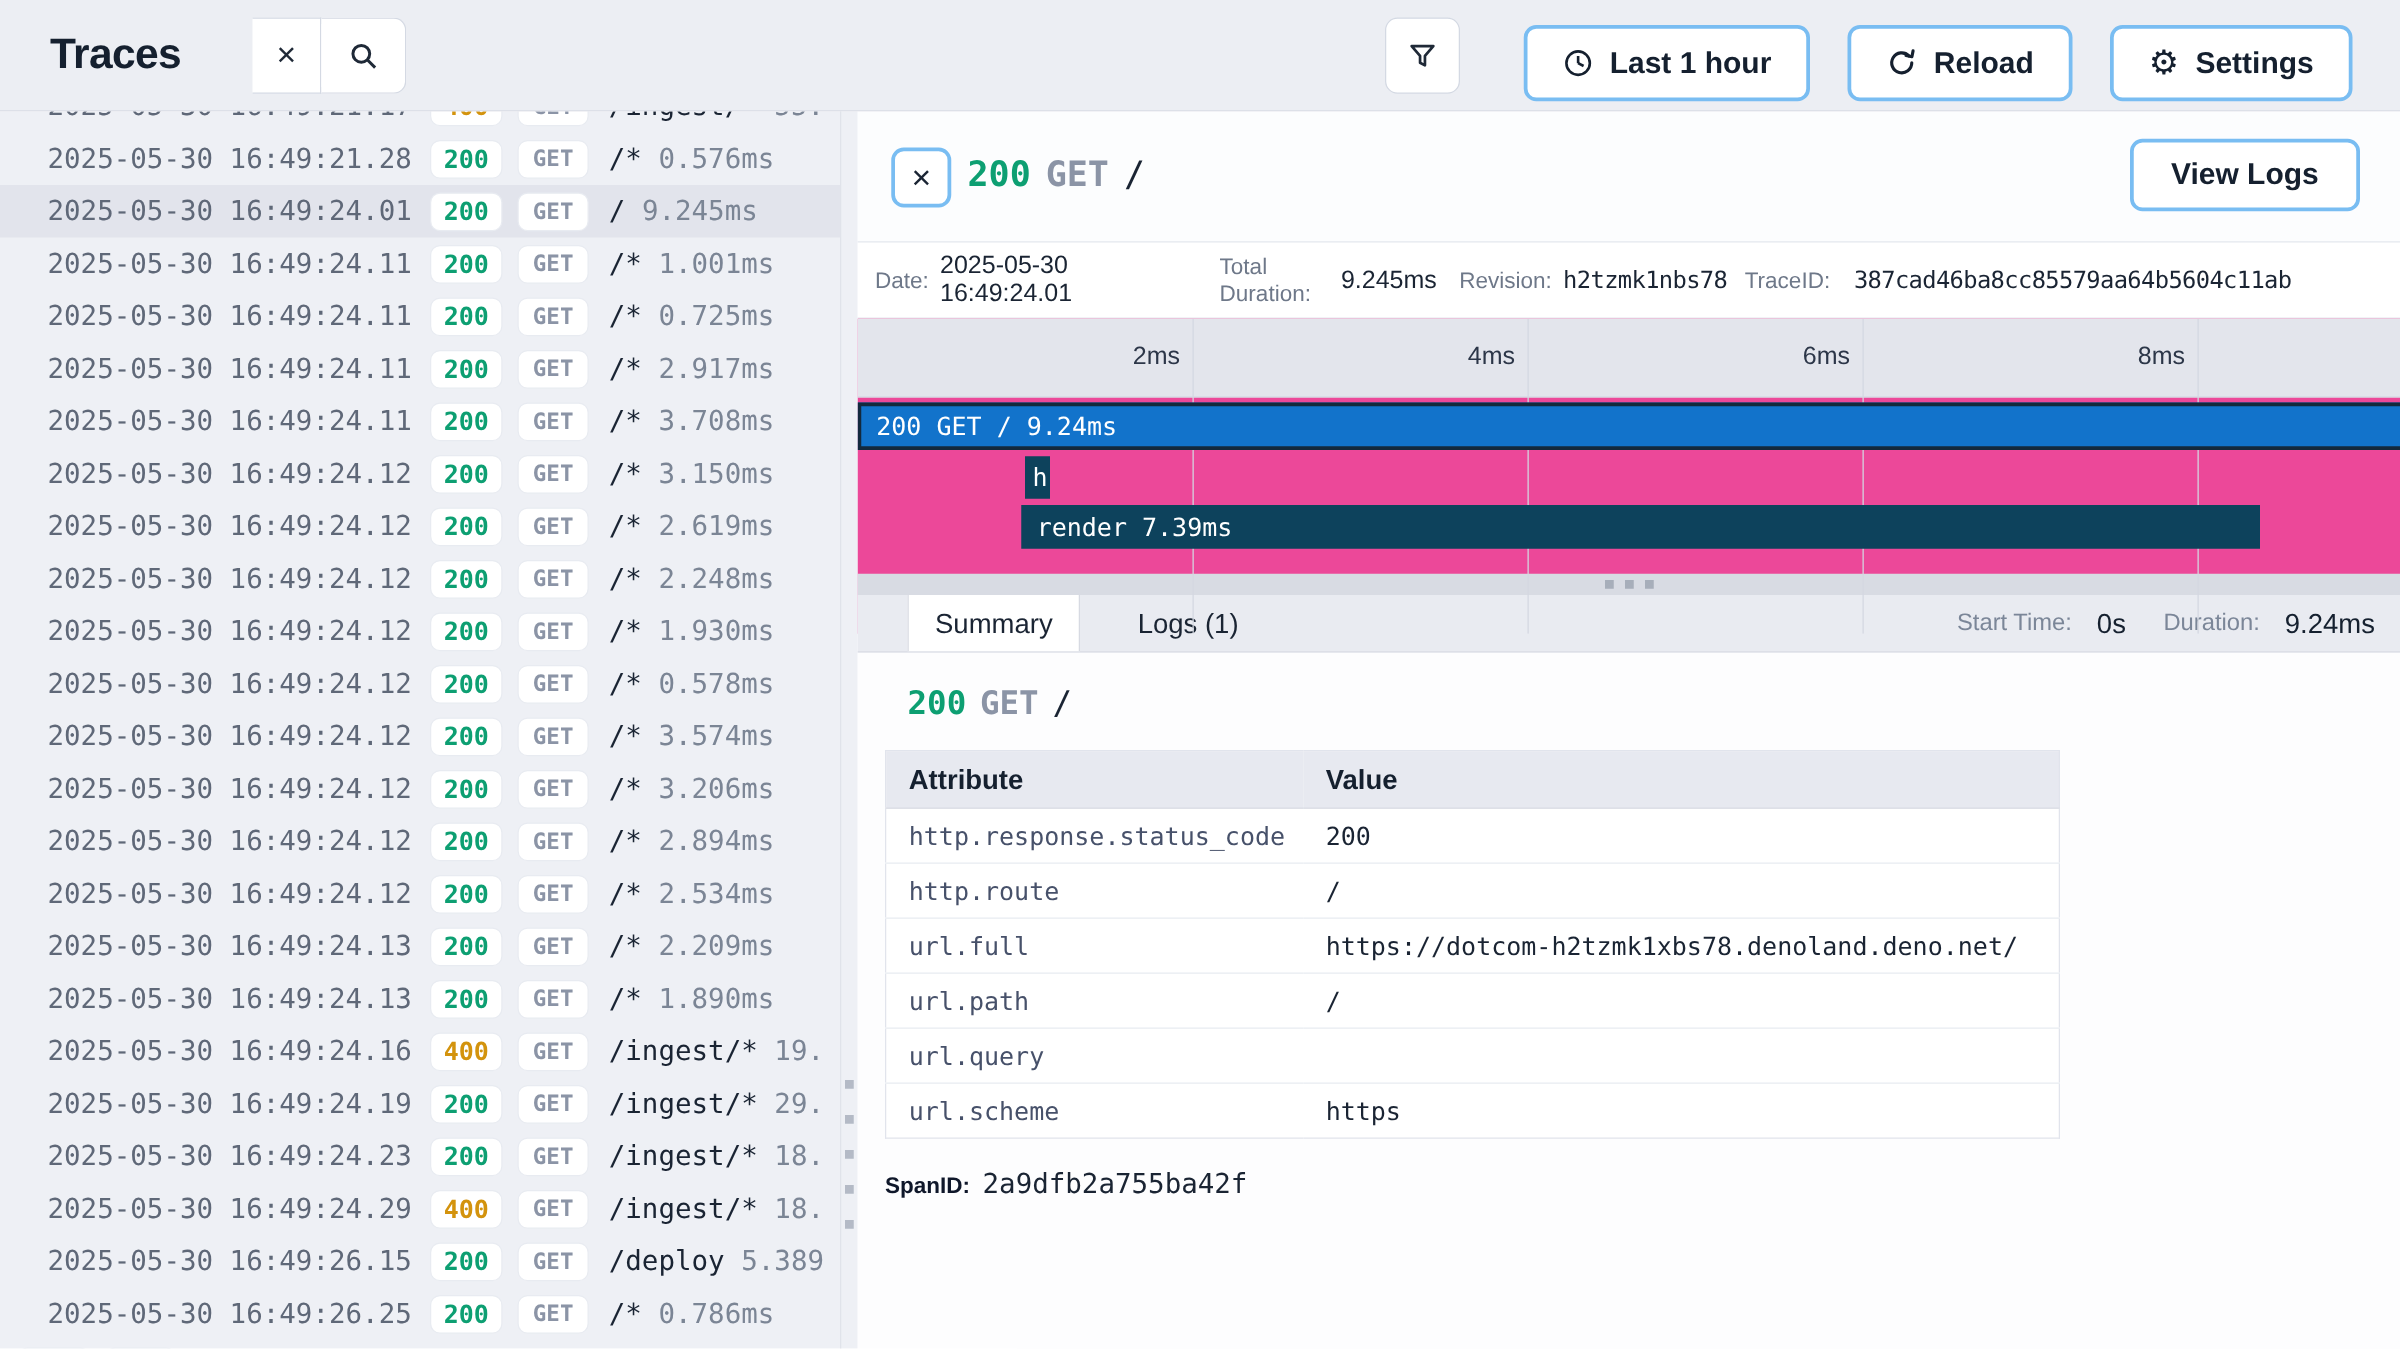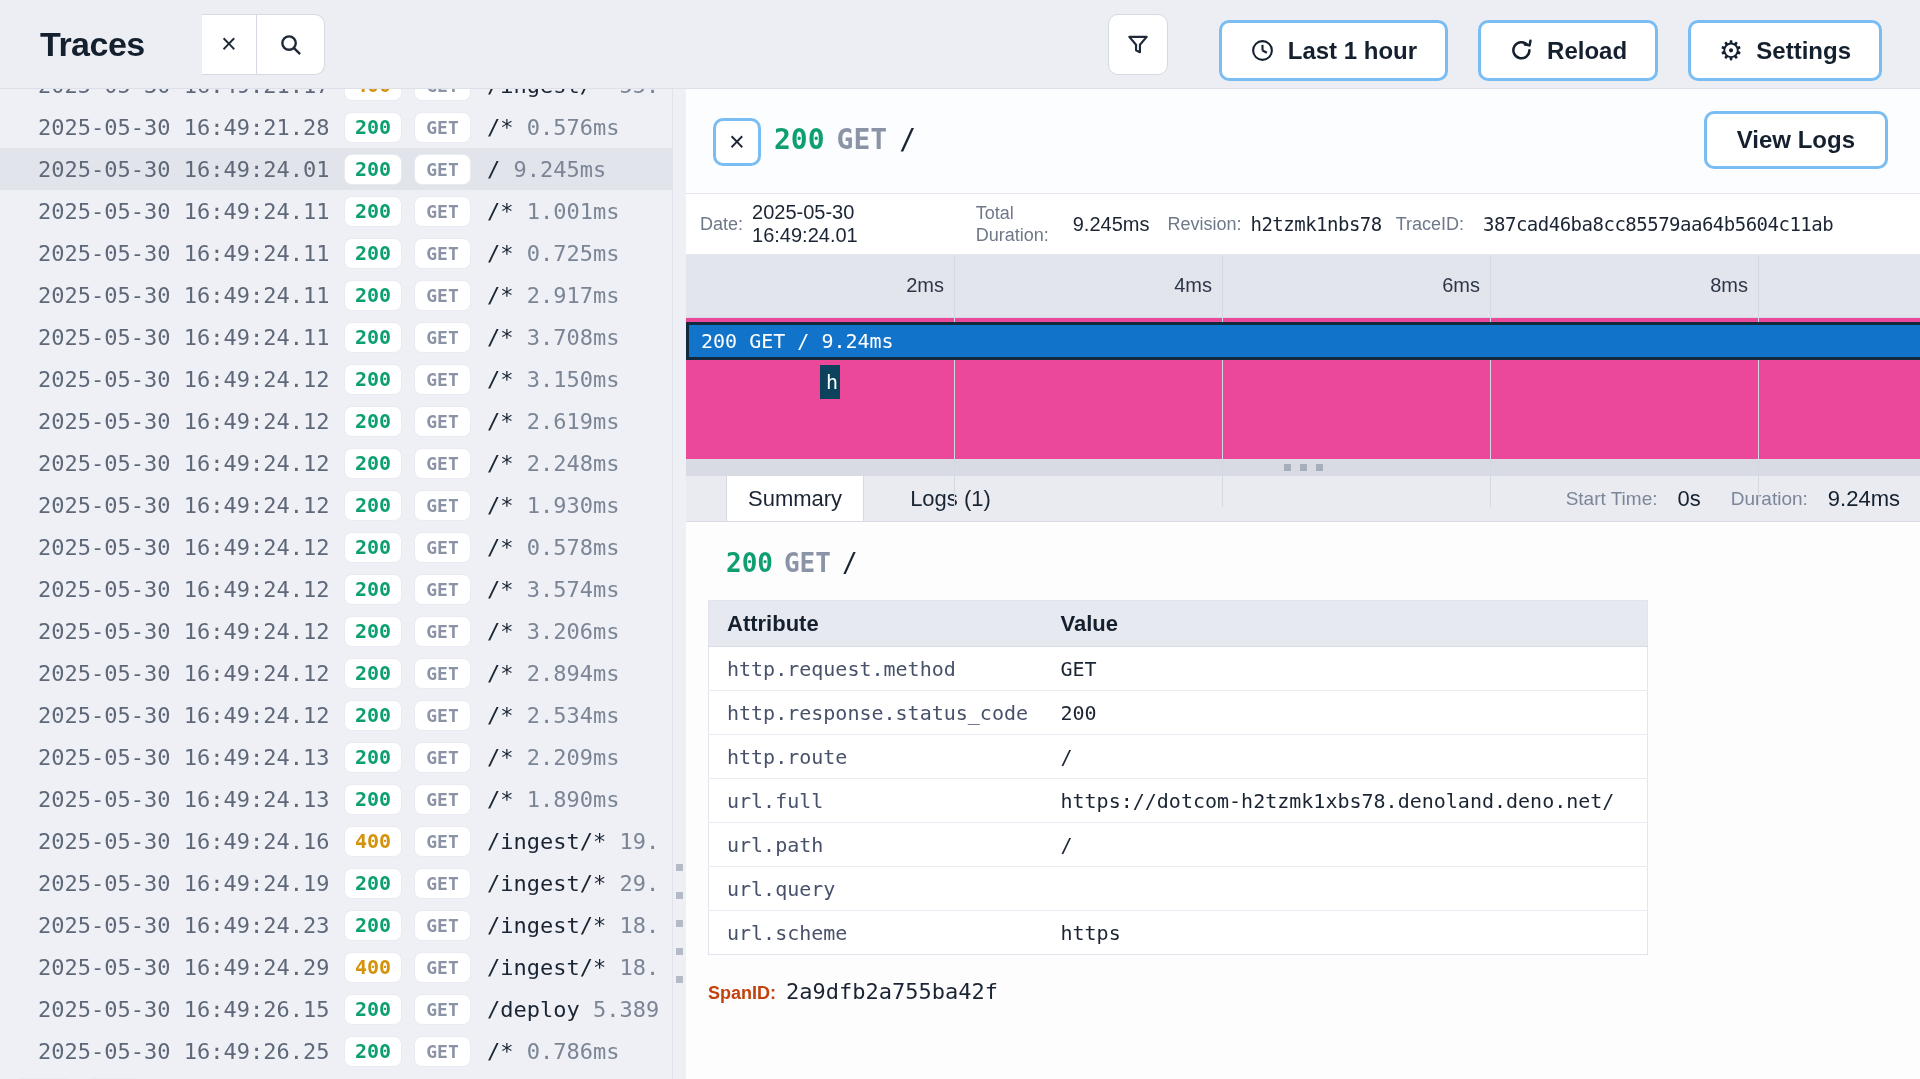--- a/index.html
+++ b/index.html
@@ -158,21 +158,21 @@
   }
   .attr-table td {
     height:44px; border-bottom:1px solid #e8ebf1; padding:0 0 0 18px;
     font-family:"DejaVu Sans Mono", monospace; font-size:20px;
   }
   .attr-table tr:last-child td { border-bottom:none; }
   .attr-table td.k { color:#47516a; width:334px; }
   .attr-table td.v { color:#1a2433; }
 
   .spanid-row { margin:24px 0 0 22px; display:flex; align-items:baseline; gap:10px; }
-  .spanid-label { color:#c2410c; font-size:18px; font-weight:bold; }
+  .spanid-label { color:#0f172a; font-size:18px; font-weight:bold; }
   .spanid-val { font-family:"DejaVu Sans Mono", monospace; font-size:22px; color:#1a2433; }
 
   svg.icn { display:block; }
 </style>
 </head>
 <body>
 
 <div id="app">
 
   <div class="topbar">
@@ -445,20 +445,21 @@
     <div class="gridline" style="left: 268px;"></div>
         <div class="ticklabel" style="left: 174px;">2ms</div>
         <div class="gridline" style="left: 536px;"></div>
         <div class="ticklabel" style="left: 442px;">4ms</div>
         <div class="gridline" style="left: 804px;"></div>
         <div class="ticklabel" style="left: 710px;">6ms</div>
         <div class="gridline" style="left: 1072px;"></div>
         <div class="ticklabel" style="left: 978px;">8ms</div>
         <div class="tspan mono root" style="left: 0px; width: 1238.16px;">200 GET / 9.24ms</div>
         <div class="tspan mono s1" style="left: 134px; width: 20.1px;">h</div>
+        <div class="tspan mono s2" style="left: 131.32px; width: 990.26px;">render 7.39ms</div>
       </div>
 
     <div class="splitter">
       <i></i>
         <i></i>
         <i></i>
     </div>
 
     <div class="tabbar">
       <div class="tab active">Summary</div>
@@ -480,24 +481,20 @@
       </div>
 
       <table class="attr-table">
         <thead>
           <tr>
             <th>Attribute</th>
             <th>Value</th>
           </tr>
         </thead>
         <tbody id="attr-tbody">
-  <tr>
-    <td class="k">http.request.method</td>
-    <td class="v">GET</td>
-  </tr>
 
   <tr>
     <td class="k">http.response.status_code</td>
     <td class="v">200</td>
   </tr>
 
   <tr>
     <td class="k">http.route</td>
     <td class="v">/</td>
   </tr>

